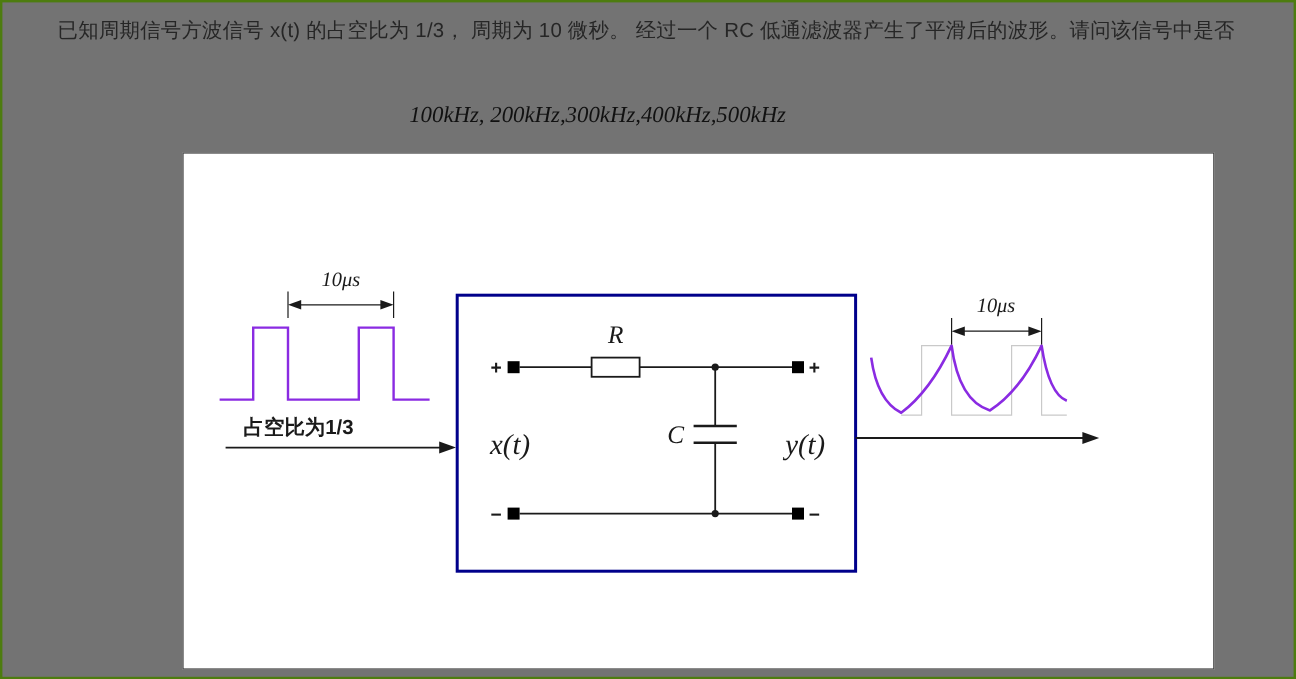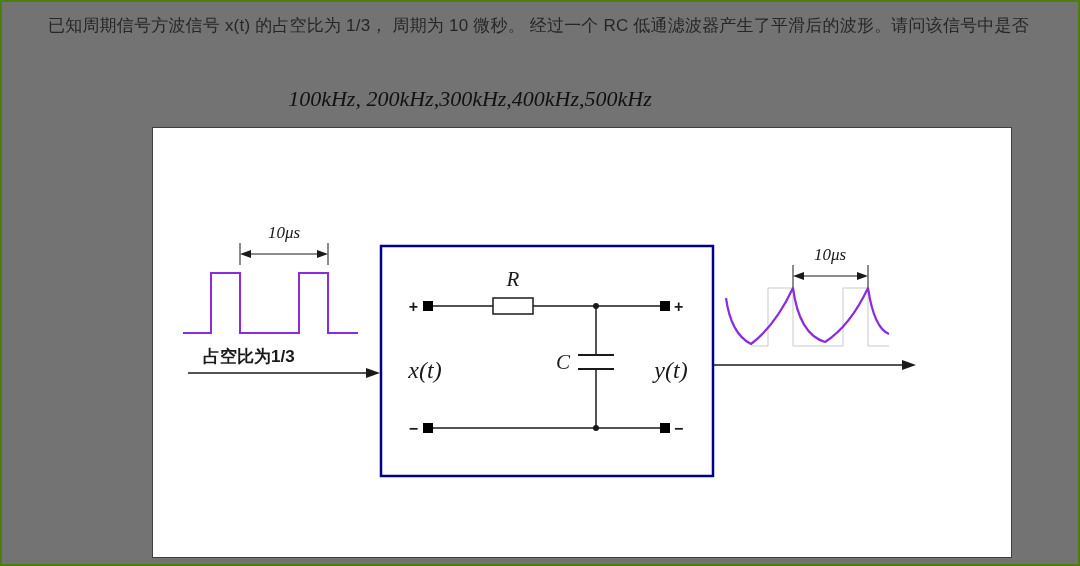--- a/index.html
+++ b/index.html
@@ -19,26 +19,26 @@
     position: absolute;
     font-size: 17px;
     color: #262626;
     white-space: nowrap;
     letter-spacing: 0.2px;
   }
   .q1 { left: 46px; top: 12px; }
   .q2 { left: 17px; top: 40px; }
   .freqs {
     position: absolute;
-    left: 468px;
+    left: 496px;
     top: 84px;
     transform: translateX(-50%);
     font-family: "Liberation Serif", serif;
     font-style: italic;
-    font-size: 22px;
+    font-size: 19px;
     color: #111111;
     white-space: nowrap;
   }
   .diagram-box {
     position: absolute;
     left: 150px;
     top: 125px;
     width: 860px;
     height: 431px;
     border: 1px solid #3f3f3f;

